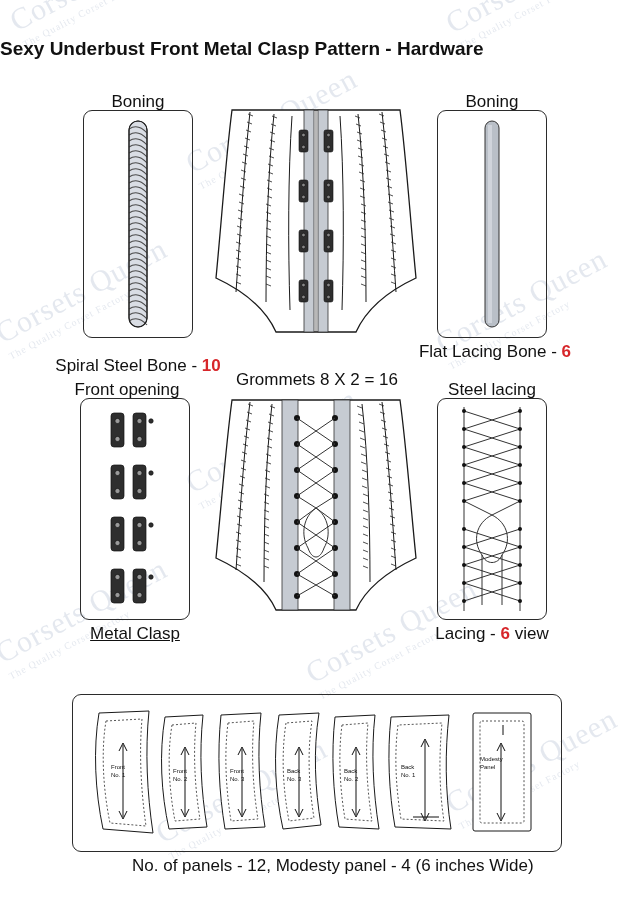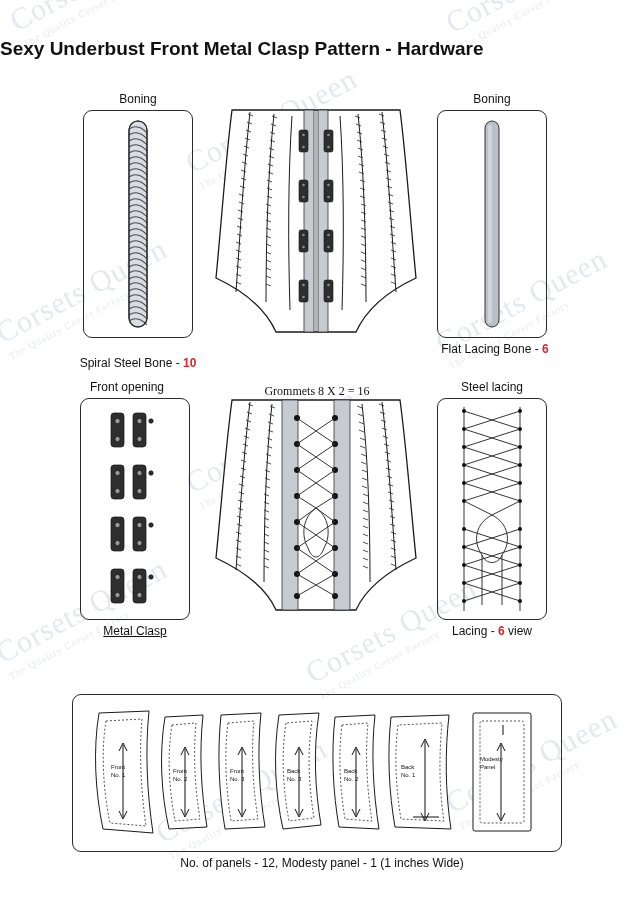--- a/index.html
+++ b/index.html
@@ -37,21 +37,21 @@
   .box{
     position:absolute;
     border:1px solid #2b2b2b;
     border-radius:9px;
     background:rgba(255,255,255,0.0);
     box-sizing:border-box;
   }
   .cap{
     position:absolute;
     text-align:center;
-    font-size:12px;
+    font-size:17px;
     white-space:nowrap;
   }
   .num{color:#d7262a;font-weight:bold;}
 
   svg{display:block;overflow:visible;}
 
   
   .panelLabel{
     font-size:6px;
     fill:#111;
@@ -229,21 +229,21 @@
                M70 132 l5 2 M70 140 l5 2 M70 148 l5 2 M70 156 l5 2 M70 164 l5 2 M70 172 l5 2 M70 180 l5 2 M70 188 l5 2"></path>
       <path d="M183 18 l5 2 M184 26 l5 2 M185 34 l5 2 M186 42 l5 2 M187 50 l5 2 M188 58 l5 2 M189 66 l5 2
                M190 74 l5 2 M190 82 l5 2 M191 90 l5 2 M192 98 l5 2 M192 106 l5 2 M193 114 l5 2 M193 122 l5 2
                M194 130 l5 2 M194 138 l5 2 M195 146 l5 2 M195 154 l5 2 M195 162 l5 2 M195 170 l5 2 M195 178 l5 2 M195 186 l5 2"></path>
       <path d="M159 20 l5 2 M160 28 l5 2 M161 36 l5 2 M161 44 l5 2 M162 52 l5 2 M162 60 l5 2 M163 68 l5 2
                M163 76 l5 2 M164 84 l5 2 M164 92 l5 2 M164 100 l5 2 M165 108 l5 2 M165 116 l5 2 M165 124 l5 2
                M165 132 l5 2 M165 140 l5 2 M165 148 l5 2 M165 156 l5 2 M165 164 l5 2 M165 172 l5 2 M165 180 l5 2 M165 188 l5 2"></path>
     </g>
   </svg>
 
-  <div class="cap" style="left:212px;top:384px;width:210px;font-family:Liberation Serif, serif;">Grommets 8 X 2 = 16</div>
+  <div class="cap" style="left:212px;top:370px;width:210px;">Grommets 8 X 2 = 16</div>
 
   <div class="cap" style="left:62px;top:380px;width:130px;">Front opening</div>
   <div class="box" style="left:80px;top:398px;width:110px;height:222px;">
     <svg width="108" height="220" viewBox="0 0 108 220">
       <g fill="#2e2e2e" stroke="#111" stroke-width=".7">
         <g>
             <rect x="30" y="14" width="13" height="34" rx="3"></rect>
             <rect x="52" y="14" width="13" height="34" rx="3"></rect>
            <circle cx="36.5" cy="22" r="2.6" fill="#9a9a9a"></circle>
             <circle cx="36.5" cy="40" r="2.6" fill="#9a9a9a"></circle>
@@ -474,15 +474,15 @@
       <text class="panelLabel" x="328" y="74">
         <tspan x="328" dy="0">Back</tspan>
         <tspan x="328" dy="8">No. 1</tspan>
       </text>
       <text class="panelLabel" x="407" y="66">
         <tspan x="407" dy="0">Modesty</tspan>
         <tspan x="407" dy="8">Panel</tspan>
       </text>
     </svg>
   </div>
-  <div class="cap" style="left:132px;top:856px;width:380px;">No. of panels - 12, Modesty panel - 1 (1 inches Wide)</div>
+  <div class="cap" style="left:132px;top:856px;width:380px;">No. of panels - 12, Modesty panel - 4 (6 inches Wide)</div>
 
 </div>
 
 </body></html>

